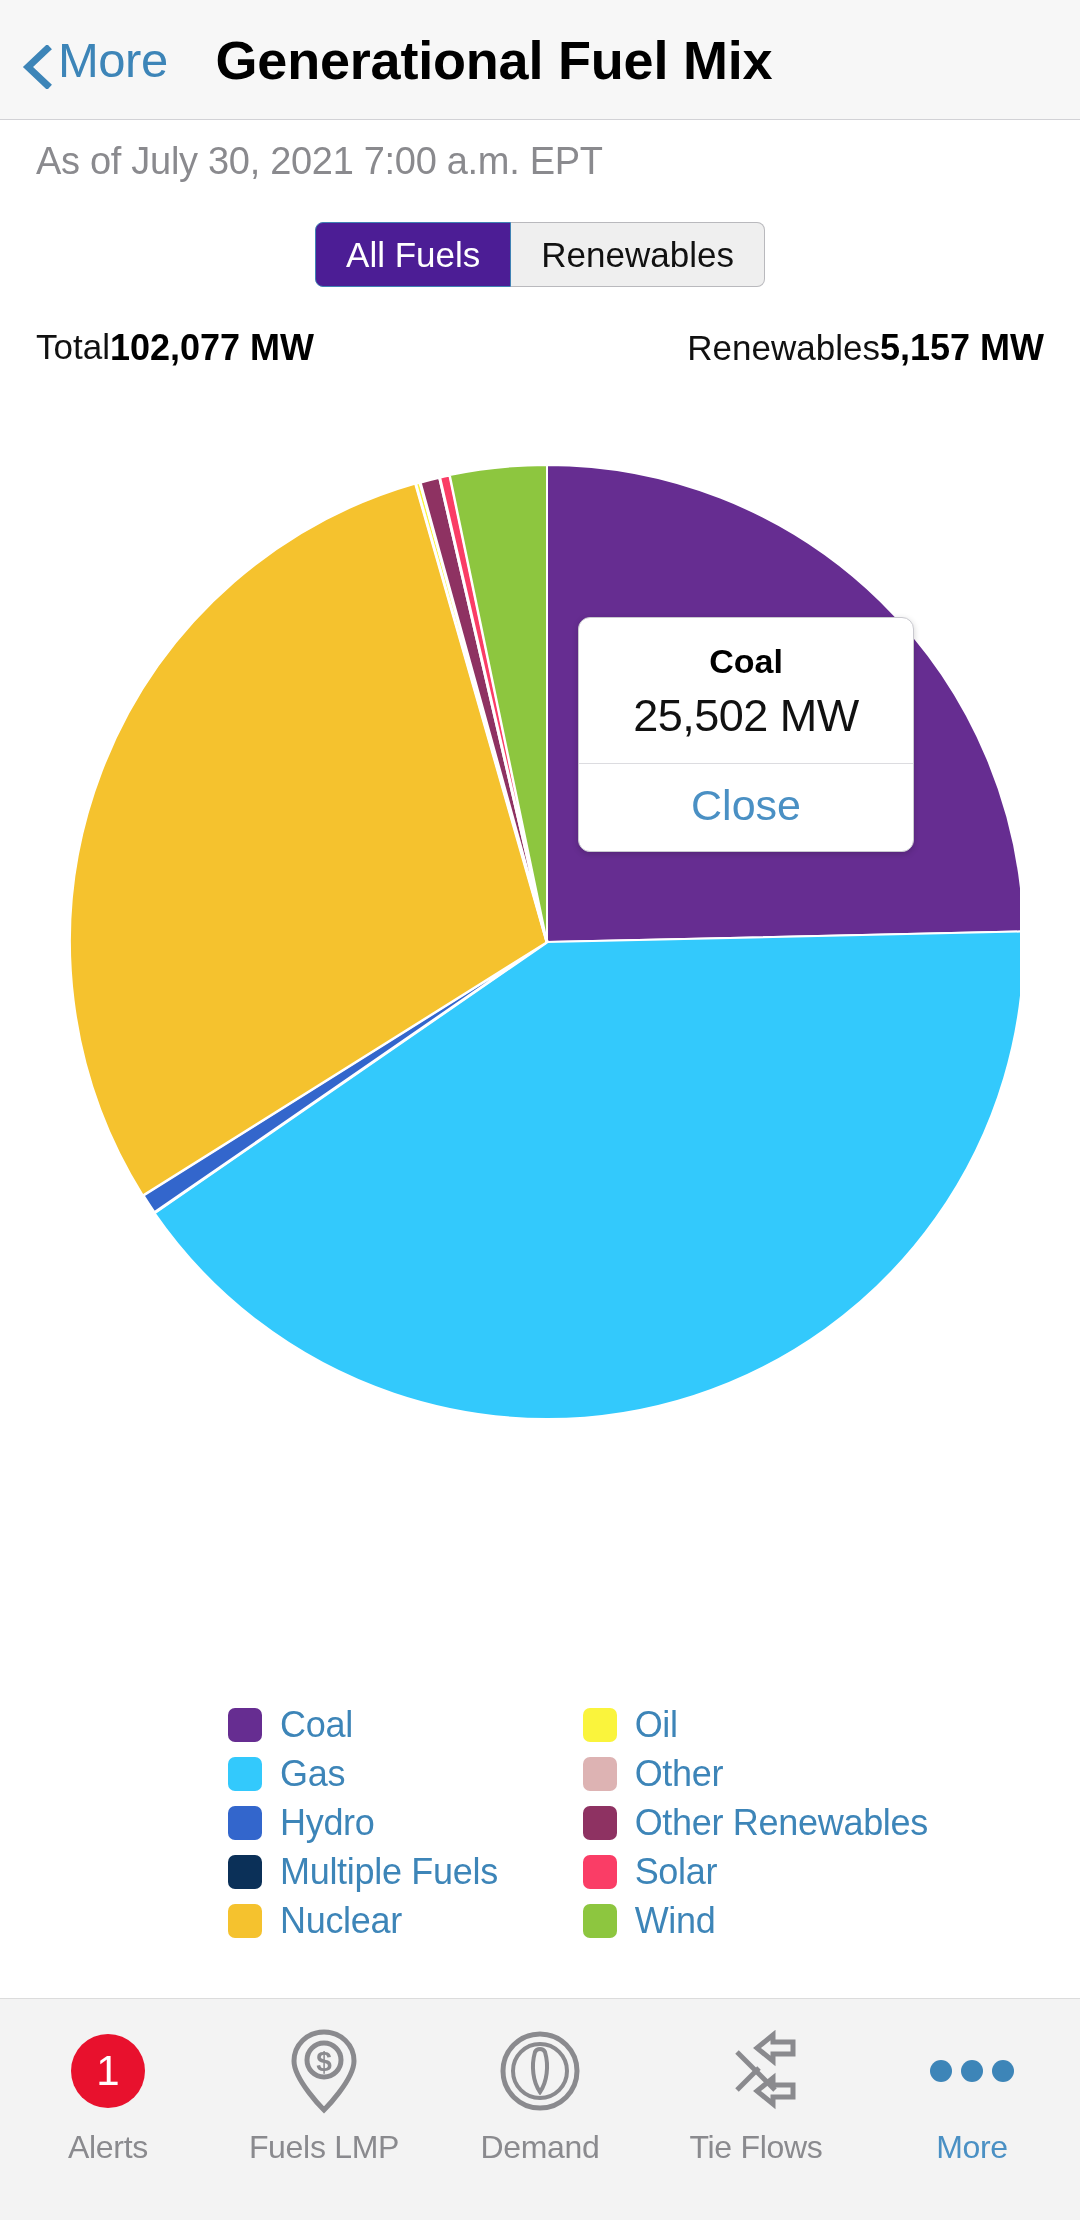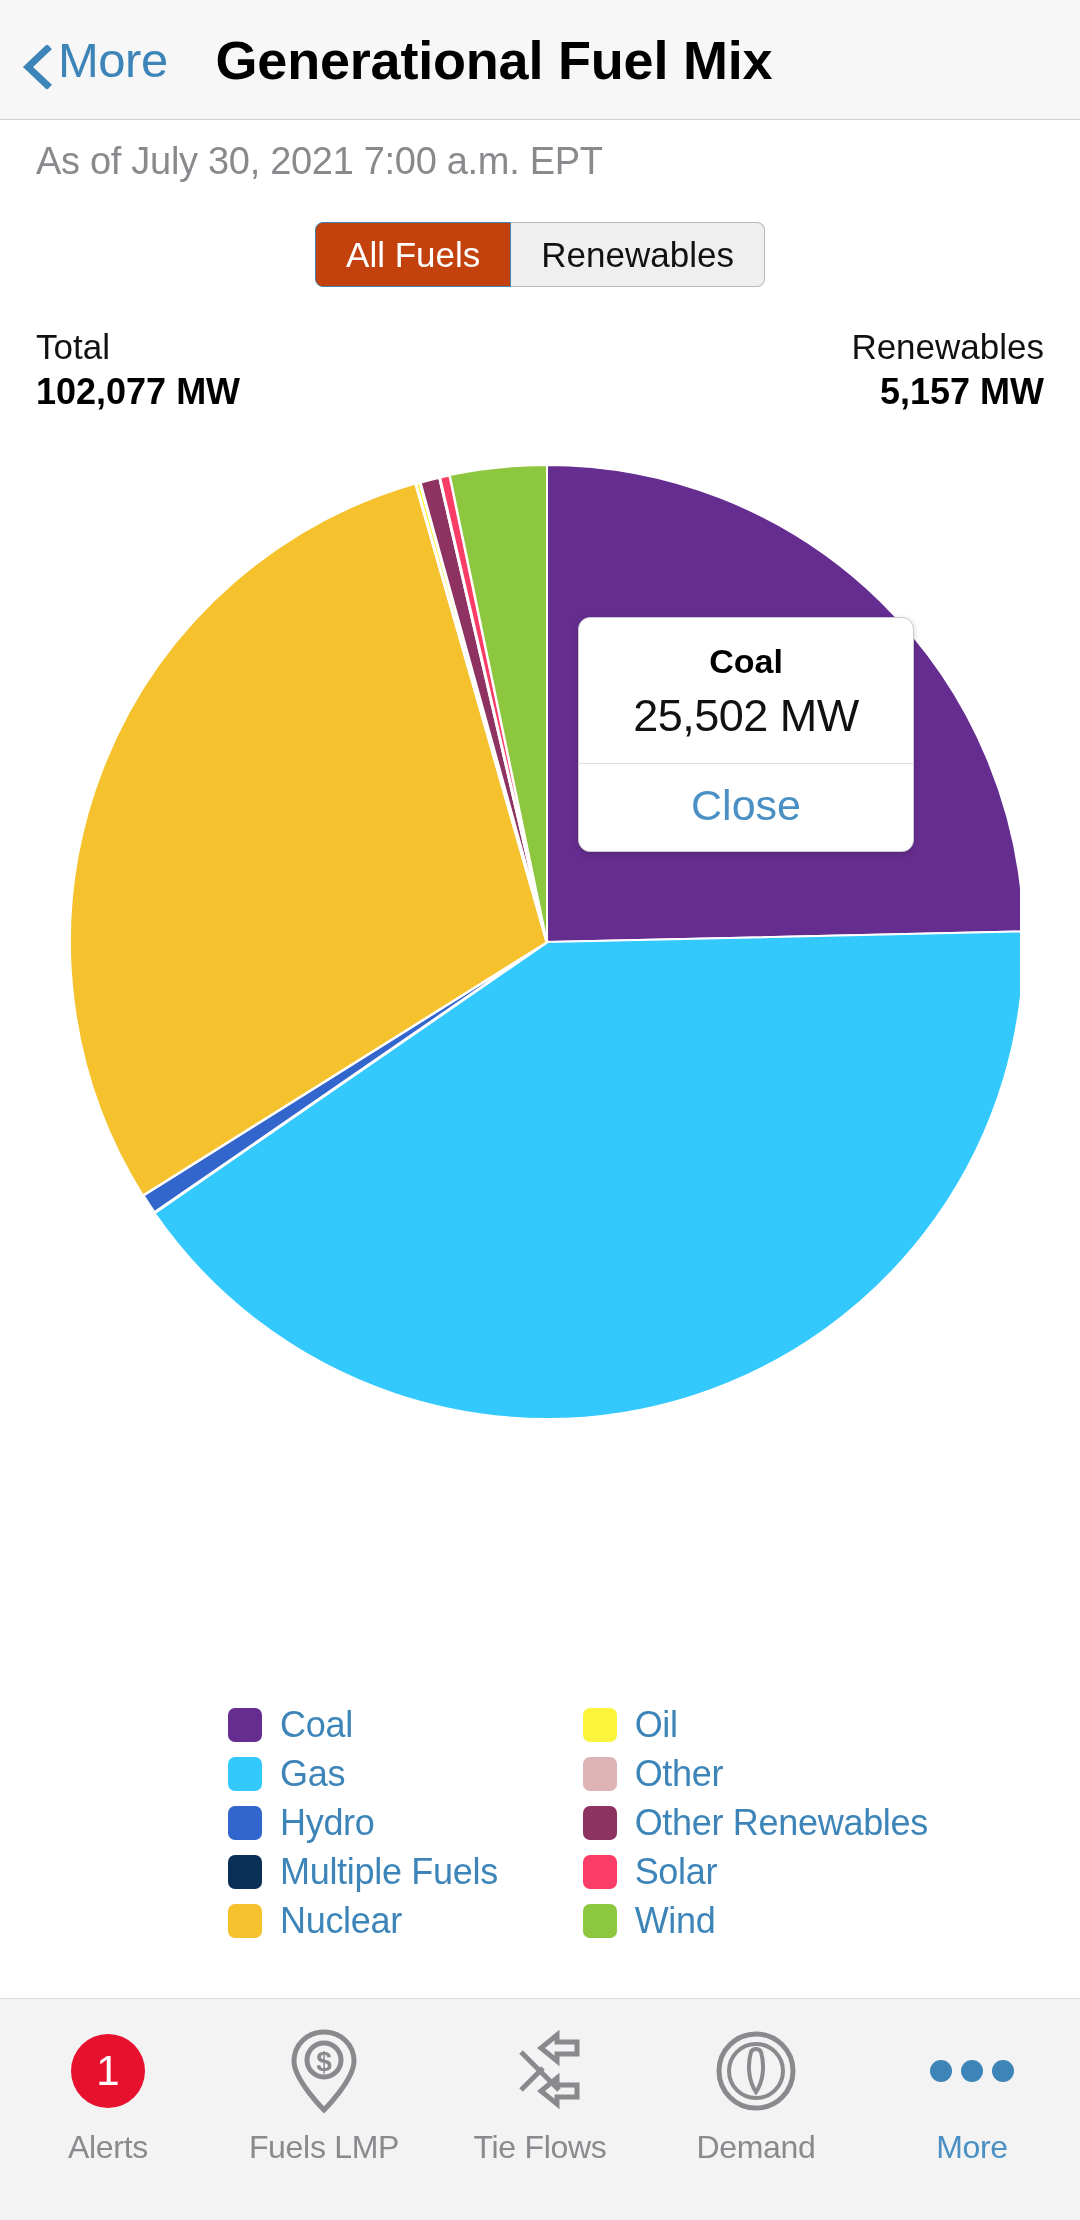--- a/index.html
+++ b/index.html
@@ -44,28 +44,28 @@
   .segmented {
     position: absolute; top: 222px; left: 0; width: 1080px;
     display: flex; justify-content: center;
   }
   .seg-btn {
     font-size: 35px; padding: 14px 30px; border: 1px solid #b9b9bd;
     background: #efefef; color: #111; cursor: pointer; line-height: 1;
   }
   .seg-btn.first { border-radius: 8px 0 0 8px; }
   .seg-btn.last  { border-radius: 0 8px 8px 0; border-left: none; }
-  .seg-btn.active { background: #c2410c; color: #ffffff; border-color: #3f82b4; }
+  .seg-btn.active { background: #4c1d95; color: #ffffff; border-color: #3f82b4; }
 
   
   .totals {
     position: absolute; top: 325px; left: 0; width: 1080px;
     padding: 0 36px; display: flex; justify-content: space-between;
   }
-  .tot-col { display: flex; flex-direction: column; }
+  .tot-col { display: flex; flex-direction: row; }
   .tot-col.right { align-items: flex-end; }
   .tot-label { font-size: 35px; color: #111; line-height: 1.25; }
   .tot-value { font-size: 36px; font-weight: bold; color: #000; line-height: 1.25; }
 
   
   .pie-wrap {
     position: absolute; top: 455px; left: 0; width: 1080px; height: 990px;
   }
   .pie-svg { display: block; margin: 0 auto; }
 
@@ -238,41 +238,41 @@
           <path d="M36 4 C19 4 6 17 6 33 C6 52 36 82 36 82 C36 82 66 52 66 33 C66 17 53 4 36 4 Z" fill="none" stroke="#8a8a8e" stroke-width="5"></path>
           <circle cx="36" cy="32" r="17" fill="none" stroke="#8a8a8e" stroke-width="5"></circle>
           <text x="36" y="43" text-anchor="middle" font-family="Liberation Sans, sans-serif" font-size="28" font-weight="bold" fill="#8a8a8e">$</text>
         </svg>
       </div>
       <div class="tab-label">Fuels LMP</div>
     </div>
 
     <div class="tab">
       <div class="tab-icon">
+        <svg width="82" height="82" viewBox="0 0 82 82" aria-hidden="true">
+          <circle cx="41" cy="41" r="37" fill="none" stroke="#8a8a8e" stroke-width="5"></circle>
+          <circle cx="41" cy="41" r="27" fill="none" stroke="#8a8a8e" stroke-width="4"></circle>
+          <path d="M46 22 C50 36 48 52 41 62 C34 52 32 36 36 22 C38 18 44 18 46 22 Z" fill="none" stroke="#8a8a8e" stroke-width="4"></path>
+        </svg>
+      </div>
+      <div class="tab-label">Demand</div>
+    </div>
+
+    <div class="tab">
+      <div class="tab-icon">
         <svg width="86" height="82" viewBox="0 0 86 82" aria-hidden="true">
           <path d="M60 5 L44 18 L60 31 L60 24 L80 24 L80 12 L60 12 Z" fill="none" stroke="#8a8a8e" stroke-width="5" stroke-linejoin="miter"></path>
           <path d="M26 48 L42 61 L26 74 L26 67 L6 67 L6 55 L26 55 Z" transform="translate(86,0) scale(-1,1)" fill="none" stroke="#8a8a8e" stroke-width="5" stroke-linejoin="miter"></path>
           <line x1="24" y1="22" x2="62" y2="60" stroke="#8a8a8e" stroke-width="5"></line>
           <line x1="24" y1="60" x2="46" y2="38" stroke="#8a8a8e" stroke-width="5"></line>
         </svg>
       </div>
       <div class="tab-label">Tie Flows</div>
     </div>
 
-    <div class="tab">
-      <div class="tab-icon">
-        <svg width="82" height="82" viewBox="0 0 82 82" aria-hidden="true">
-          <circle cx="41" cy="41" r="37" fill="none" stroke="#8a8a8e" stroke-width="5"></circle>
-          <circle cx="41" cy="41" r="27" fill="none" stroke="#8a8a8e" stroke-width="4"></circle>
-          <path d="M46 22 C50 36 48 52 41 62 C34 52 32 36 36 22 C38 18 44 18 46 22 Z" fill="none" stroke="#8a8a8e" stroke-width="4"></path>
-        </svg>
-      </div>
-      <div class="tab-label">Demand</div>
-    </div>
-
     <div class="tab active">
       <div class="tab-icon">
         <div class="dots">
           <span></span>
             <span></span>
             <span></span>
         </div>
       </div>
       <div class="tab-label">More</div>
     </div>

